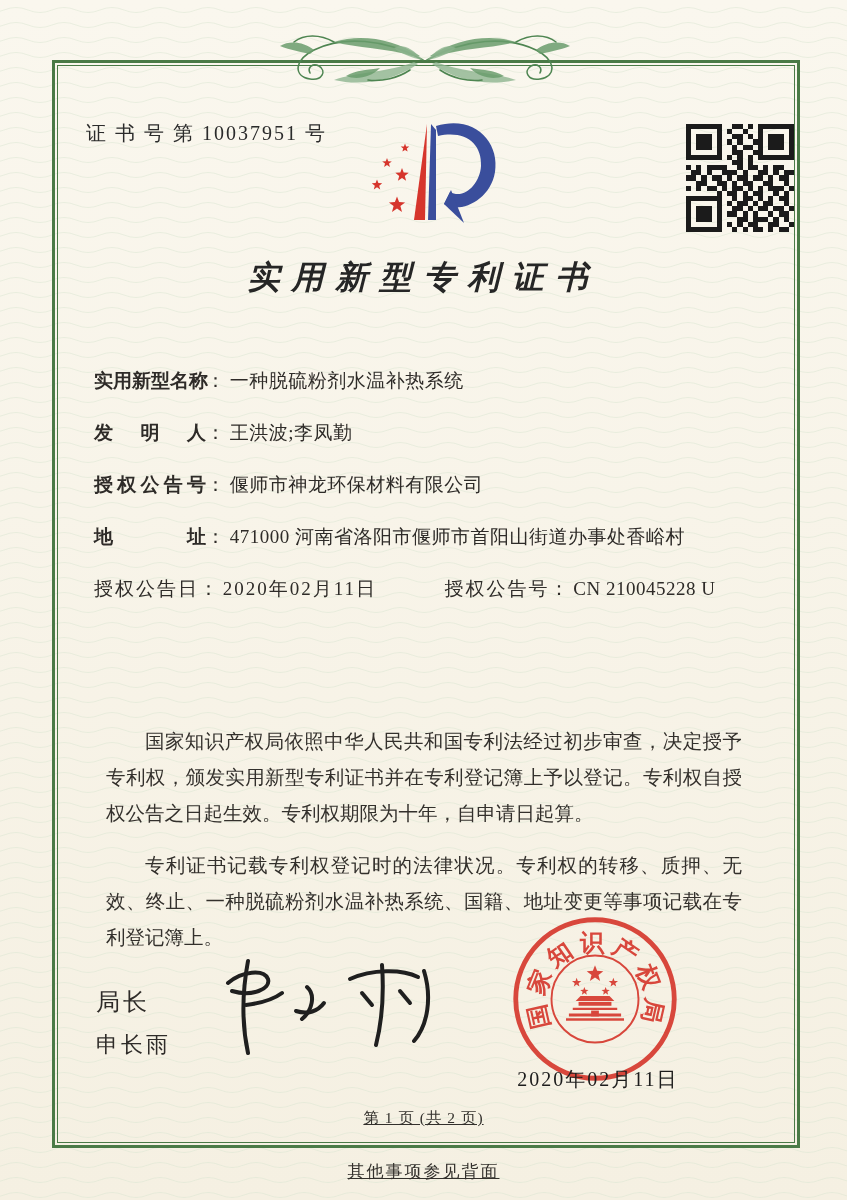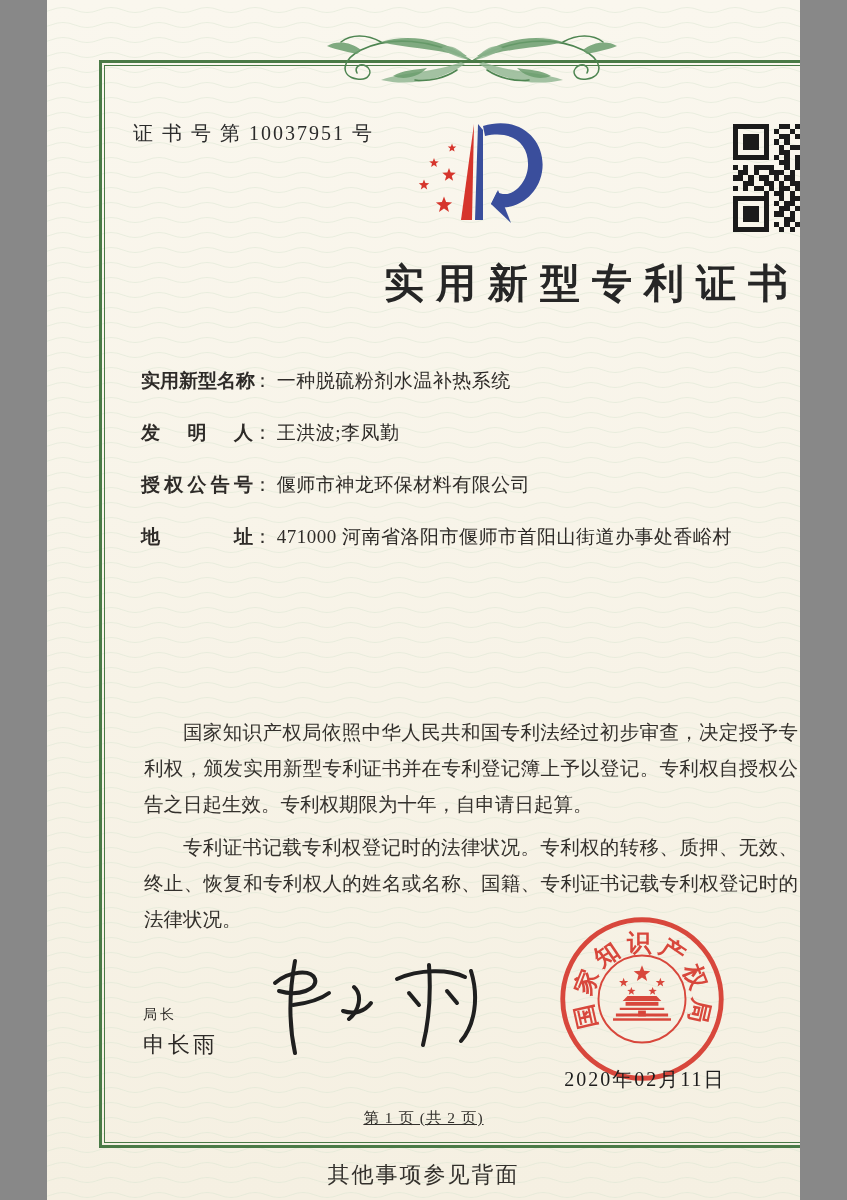--- a/index.html
+++ b/index.html
@@ -1,17 +1,17 @@
 <!DOCTYPE html>
 <html><head>
 <meta charset="utf-8">
 <style>
   html,body{margin:0;padding:0;background:#888;}
   .page{
-    position:relative;width:753px;height:1200px;margin:0 auto;
+    position:relative;width:847px;height:1200px;margin:0 auto;
     background:linear-gradient(#faf7ee,#f5f0e2);
     overflow:hidden;
     font-family:"Liberation Serif","DejaVu Serif",serif;
     color:#2e2b28;
   }
   svg.bg{position:absolute;inset:0;z-index:0;opacity:.5}
   #bg-waves path{fill:none;stroke:#d9e5d1;stroke-width:1}
 
   .frame{position:absolute;left:52px;top:60px;width:742px;height:1082px;
     border:3px solid #4a7a46;z-index:1;}
@@ -21,52 +21,52 @@
   .os{fill:none;stroke:#4e8551;stroke-width:1.6;stroke-linecap:round}
   .of{fill:#6a9c6c;opacity:.85}
   .of2{fill:#8db48e;opacity:.8}
 
   .cert-no{position:absolute;left:86px;top:120px;font-size:20px;letter-spacing:2px;color:#2b2b2b;z-index:2;}
 
   .logo{position:absolute;left:352px;top:110px;width:170px;height:128px;z-index:2;}
 
   .qr{position:absolute;left:686px;top:124px;width:108px;height:108px;z-index:2;}
 
-  .title{position:absolute;left:0;top:256px;width:100%;text-align:right;
-    font-size:40px;font-weight:bold;letter-spacing:12px;color:#262626;z-index:2;}
+  .title{position:absolute;left:0;top:256px;width:100%;text-align:center;
+    font-size:32px;font-weight:bold;letter-spacing:12px;color:#262626;z-index:2;font-style:italic;}
 
   .fields{position:absolute;left:94px;top:366px;width:665px;z-index:2;font-size:19px;}
   .field{height:30px;line-height:30px;margin-bottom:22px;white-space:nowrap;}
   .flabel{display:inline-block;width:112px;text-align:justify;text-align-last:justify;vertical-align:top;font-weight:bold;}
   .glabel{letter-spacing:2px;}
   .fvalue{letter-spacing:.5px;text-align:right;}
   .spaced{letter-spacing:2px;}
   .gap2{display:inline-block;width:58px;}
 
   .paras{position:absolute;left:90px;top:708px;width:668px;z-index:2;
     font-size:19.5px;line-height:36px;text-align:justify;color:#33302c;}
-  .paras p{margin:7px;text-indent:39px;}
-
-  .director-title{position:absolute;left:96px;top:986px;font-size:14px;letter-spacing:3px;z-index:2;margin-top:20px;}
+  .paras p{margin:16px;text-indent:39px;}
+
+  .director-title{position:absolute;left:96px;top:986px;font-size:24px;letter-spacing:3px;z-index:2;}
   .director-name{position:absolute;left:96px;top:1030px;font-size:22px;letter-spacing:3px;z-index:2;}
 
   .signature{position:absolute;left:212px;top:953px;width:235px;height:105px;z-index:2;}
   .signature path{fill:none;stroke:#1f1f1f;stroke-width:4;stroke-linecap:round;stroke-linejoin:round;}
 
   .seal{position:absolute;left:508px;top:912px;width:174px;height:174px;z-index:3;opacity:.92;}
   .sealTxt{font-size:25px;font-weight:bold;letter-spacing:6px;fill:#d6392e;}
 
   .seal-date{position:absolute;left:498px;top:1066px;width:200px;text-align:center;
     font-size:20px;letter-spacing:2px;color:#1c1c1c;z-index:4;}
 
   .page-info{position:absolute;left:0;top:1108px;width:100%;text-align:center;
     font-size:15.5px;letter-spacing:1px;color:#33302c;z-index:2;text-decoration:underline;}
 
   .back-note{position:absolute;left:0;top:1160px;width:100%;text-align:center;
-    font-size:22px;letter-spacing:2px;color:#33302c;z-index:2;}
+    font-size:17px;letter-spacing:2px;color:#33302c;z-index:2;text-decoration:underline;}
 </style>
 </head>
 <body>
 
 <div class="page">
 
   <svg class="bg" width="847" height="1200">
     <g id="bg-waves">
         <path d="M-20 10 q12 5 24 0 q12 -5 24 0 q12 5 24 0 q12 -5 24 0 q12 5 24 0 q12 -5 24 0 q12 5 24 0 q12 -5 24 0 q12 5 24 0 q12 -5 24 0 q12 5 24 0 q12 -5 24 0 q12 5 24 0 q12 -5 24 0 q12 5 24 0 q12 -5 24 0 q12 5 24 0 q12 -5 24 0 q12 5 24 0 q12 -5 24 0 q12 5 24 0 q12 -5 24 0 q12 5 24 0 q12 -5 24 0 q12 5 24 0 q12 -5 24 0 q12 5 24 0 q12 -5 24 0 q12 5 24 0 q12 -5 24 0 q12 5 24 0 q12 -5 24 0 q12 5 24 0 q12 -5 24 0 q12 5 24 0 q12 -5 24 0 q12 5 24 0 q12 -5 24 0"></path>
         <path d="M-20 25 q12 5 24 0 q12 -5 24 0 q12 5 24 0 q12 -5 24 0 q12 5 24 0 q12 -5 24 0 q12 5 24 0 q12 -5 24 0 q12 5 24 0 q12 -5 24 0 q12 5 24 0 q12 -5 24 0 q12 5 24 0 q12 -5 24 0 q12 5 24 0 q12 -5 24 0 q12 5 24 0 q12 -5 24 0 q12 5 24 0 q12 -5 24 0 q12 5 24 0 q12 -5 24 0 q12 5 24 0 q12 -5 24 0 q12 5 24 0 q12 -5 24 0 q12 5 24 0 q12 -5 24 0 q12 5 24 0 q12 -5 24 0 q12 5 24 0 q12 -5 24 0 q12 5 24 0 q12 -5 24 0 q12 5 24 0 q12 -5 24 0 q12 5 24 0 q12 -5 24 0"></path>
@@ -440,25 +440,32 @@
       <span class="fvalue">王洪波;李凤勤</span>
     </div>
     <div class="field">
       <span class="flabel">授权公告号</span><span>：</span>
       <span class="fvalue">偃师市神龙环保材料有限公司</span>
     </div>
     <div class="field">
       <span class="flabel">地址</span><span>：</span>
       <span class="fvalue">471000 河南省洛阳市偃师市首阳山街道办事处香峪村</span>
     </div>
+    <div class="field">
+      <span class="glabel">授权公告日</span><span>：</span>
+      <span class="fvalue spaced">2020年02月11日</span>
+      <span class="gap2"></span>
+      <span class="glabel">授权公告号</span><span>：</span>
+      <span class="fvalue">CN 210045228 U</span>
+    </div>
   </div>
 
   <div class="paras">
     <p>国家知识产权局依照中华人民共和国专利法经过初步审查，决定授予专利权，颁发实用新型专利证书并在专利登记簿上予以登记。专利权自授权公告之日起生效。专利权期限为十年，自申请日起算。</p>
-    <p>专利证书记载专利权登记时的法律状况。专利权的转移、质押、无效、终止、恢复和专利权人的姓名或名称、国籍、专利证书记载专利权登记时的法律状况。</p>
+    <p>专利证书记载专利权登记时的法律状况。专利权的转移、质押、无效、终止、一种脱硫粉剂水温补热系统、国籍、地址变更等事项记载在专利登记簿上。</p>
   </div>
 
   <div class="director-title">局长</div>
   <div class="director-name">申长雨</div>
 
   <svg class="signature" viewBox="0 0 235 105">
     <path d="M36,8 C30,40 30,72 36,100"></path>
     <path d="M16,30 C30,18 52,16 56,26 C59,36 40,44 20,38"></path>
     <path d="M34,52 C50,50 62,46 70,40"></path>
     <path d="M95,34 C104,42 100,58 90,66"></path>

